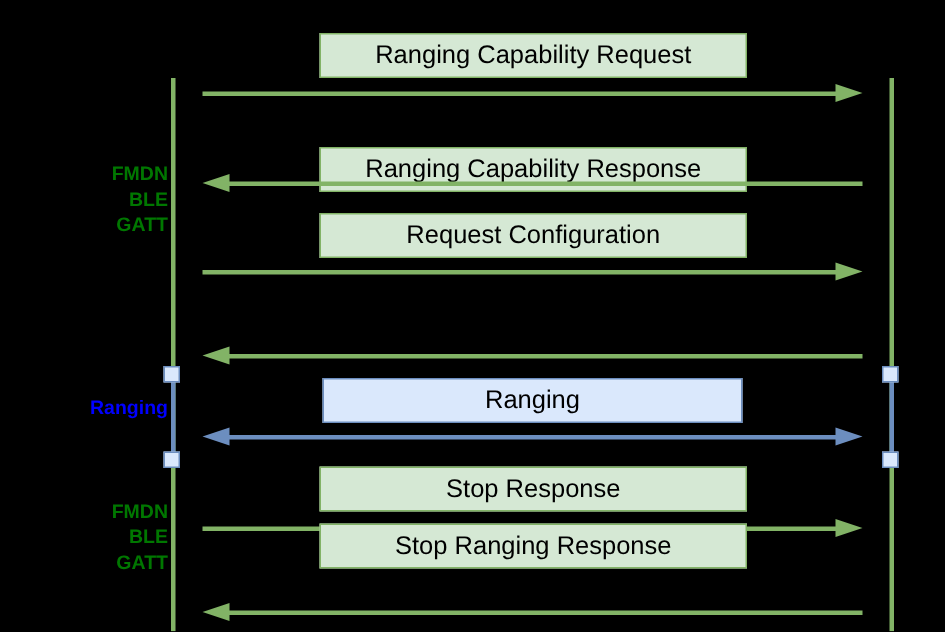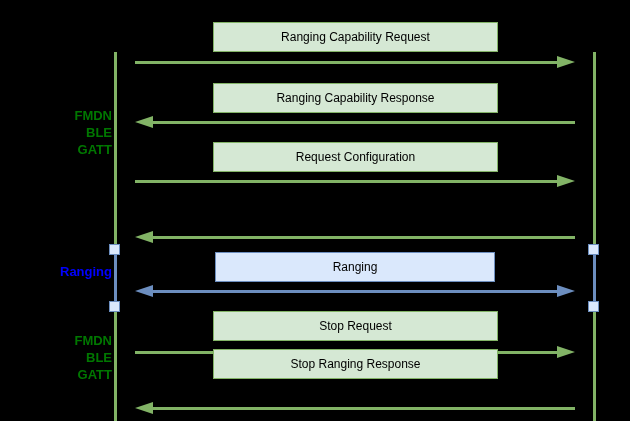--- a/index.html
+++ b/index.html
@@ -28,21 +28,21 @@
     position: absolute; width: 9px; height: 9px;
     background: var(--blue-fill, #dae8fc);
     border: 1px solid var(--blue-stroke, #6c8ebf);
   }
   
   .msg-box {
     position: absolute; left: 213px; width: 283px; height: 28px;
     border: 1px solid var(--green-stroke, #82b366);
     background: var(--green-fill, #d5e8d4);
     color: var(--msg-text, #000000);
-    font-size: 12px; line-height: 28px; text-align: center;
+    font-size: 17px; line-height: 28px; text-align: center;
     white-space: nowrap;
   }
   .msg-box.blue {
     left: 215px; width: 278px;
     border-color: var(--blue-stroke, #6c8ebf);
     background: var(--blue-fill, #dae8fc);
   }
   
   .arrow { position: absolute; left: 135px; width: 440px; height: 12px; }
   .arrow .line {
@@ -101,21 +101,21 @@
   </div>
 
   <div class="msg-box" style="top:22px;">
     <span>Ranging Capability Request</span>
   </div>
   <div class="arrow dir-right" style="top:56px;">
     <div class="line"></div>
     <div class="head h-right"></div>
   </div>
 
-  <div class="msg-box" style="top:83px;">
+  <div class="msg-box" style="top:98px;">
     <span>Ranging Capability Response</span>
   </div>
   <div class="arrow dir-left" style="top:116px;">
     <div class="line"></div>
     <div class="head h-left"></div>
   </div>
 
   <div class="msg-box" style="top:142px;">
     <span>Request Configuration</span>
   </div>
@@ -132,21 +132,21 @@
   <div class="msg-box blue" style="top:252px;">
     <span>Ranging</span>
   </div>
   <div class="arrow dir-both blue" style="top:285px;">
     <div class="line"></div>
     <div class="head h-left"></div>
     <div class="head h-right"></div>
   </div>
 
   <div class="msg-box" style="top:311px;">
-    <span>Stop Request</span>
+    <span>Stop Response</span>
   </div>
   <div class="arrow dir-right" style="top:346px;">
     <div class="line"></div>
     <div class="head h-right"></div>
   </div>
 
   <div class="msg-box" style="top:349px;">
     <span>Stop Ranging Response</span>
   </div>
   <div class="arrow dir-left" style="top:402px;">

